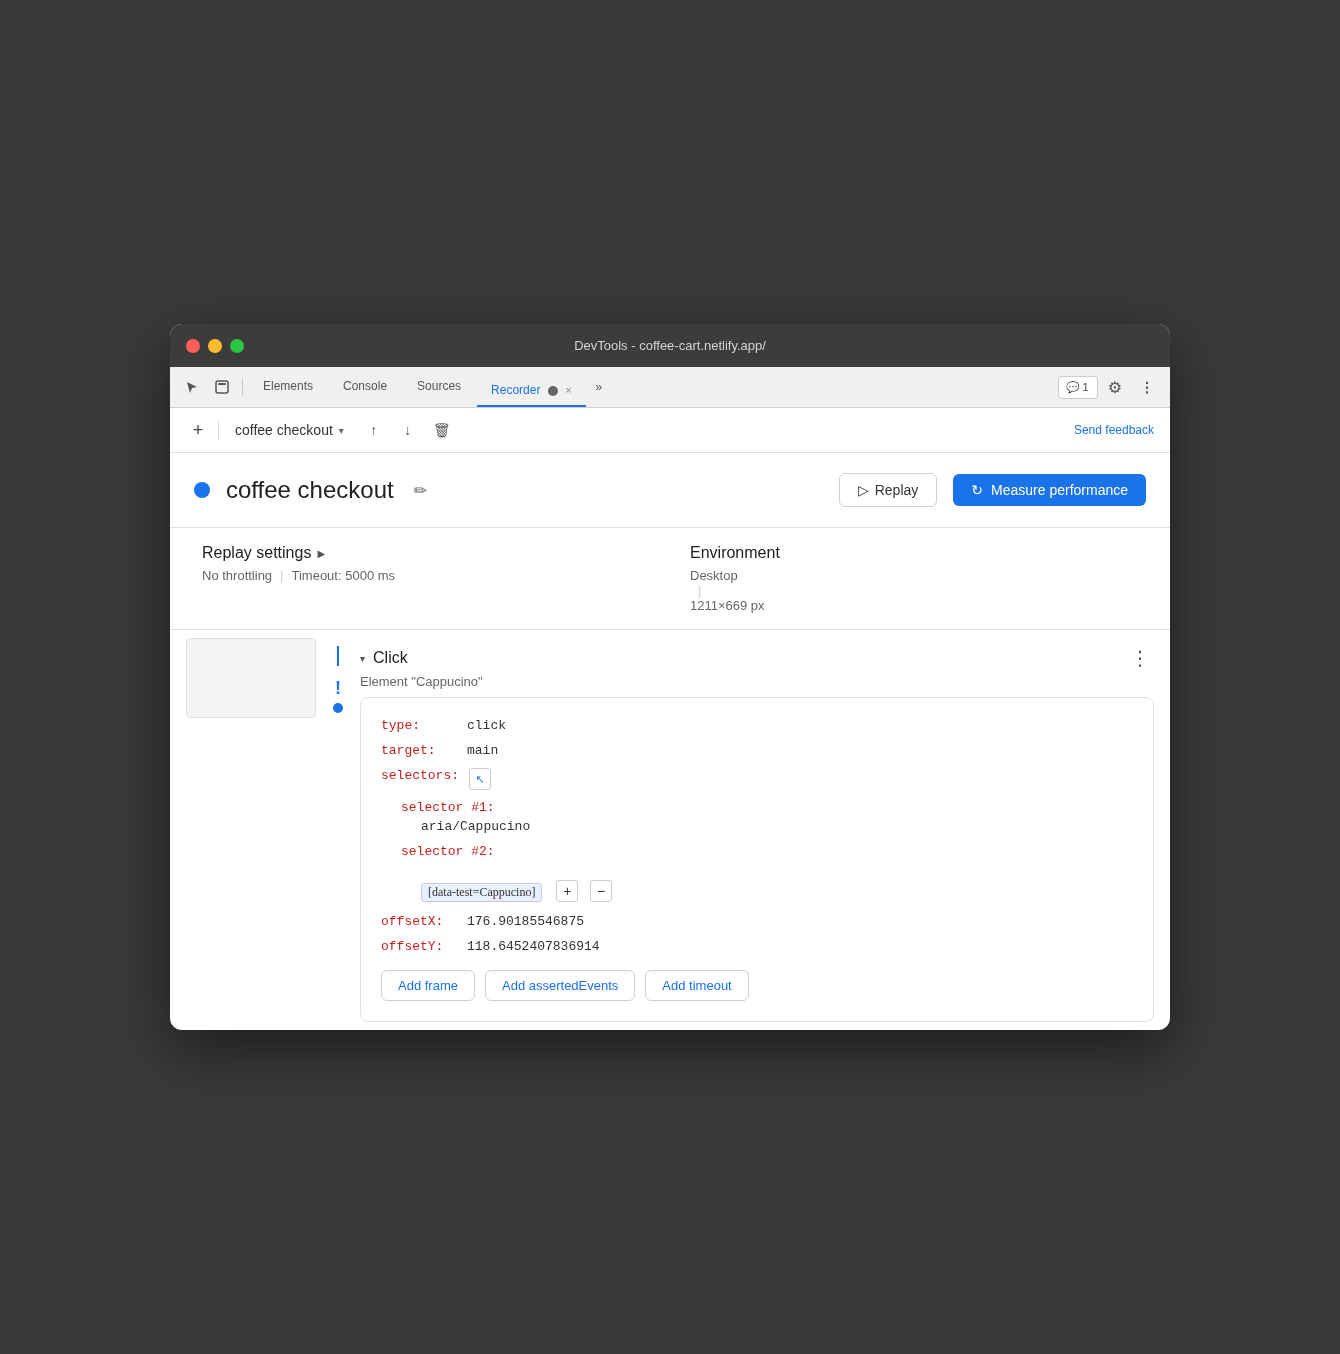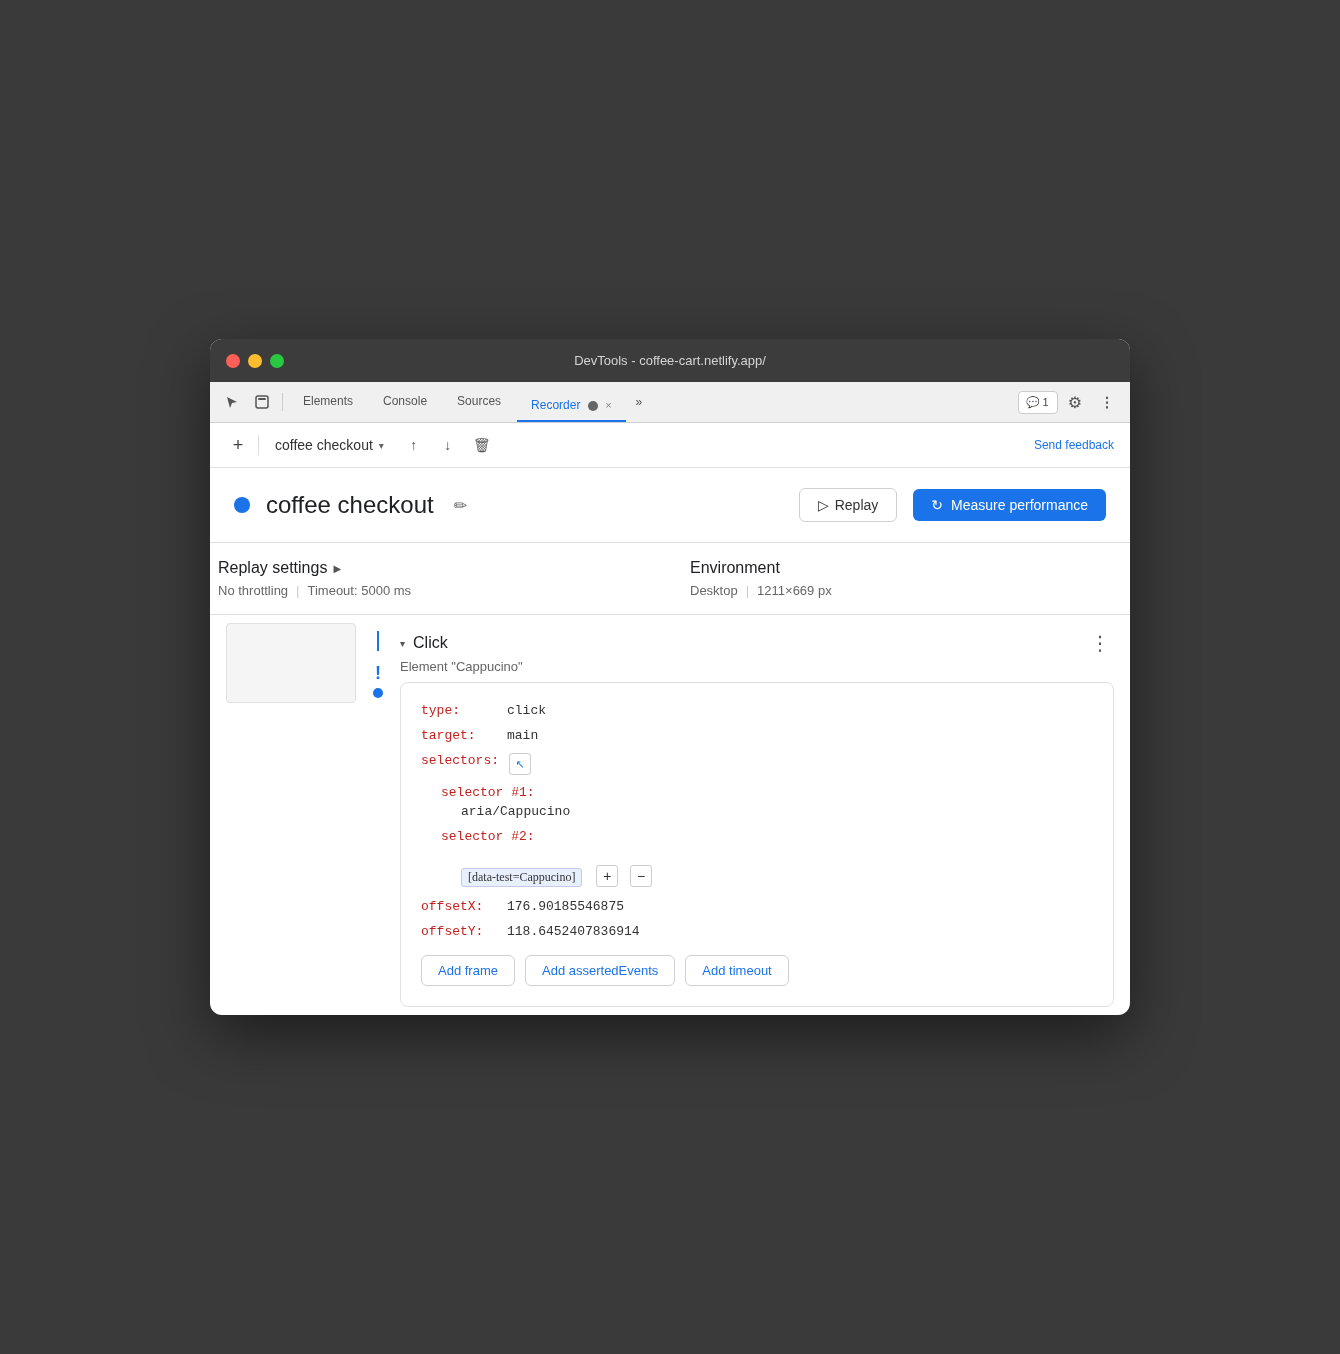--- a/index.html
+++ b/index.html
@@ -5,21 +5,21 @@
     * { box-sizing: border-box; margin: 0; padding: 0; }
     body {
       background: #3a3a3a;
       display: flex;
       justify-content: center;
       align-items: center;
       min-height: 100vh;
       font-family: -apple-system, BlinkMacSystemFont, 'Segoe UI', sans-serif;
     }
     .window {
-      width: 920px;
+      width: 1000px;
       background: #ffffff;
       border-radius: 12px;
       overflow: hidden;
       box-shadow: 0 20px 60px rgba(0,0,0,0.5);
     }
     .titlebar {
       background: #3c3c3c;
       padding: 14px 16px;
       display: flex;
       align-items: center;
@@ -244,21 +244,21 @@
       padding: 8px 18px;
       border: none;
       border-radius: 6px;
       background: #1a73e8;
       color: white;
       font-size: 14px;
       font-weight: 500;
       cursor: pointer;
     }
     .settings-section {
-      padding: 16px 8px;
+      padding: 16px 32px;
       border-bottom: 1px solid #e0e0e0;
       display: flex;
       align-items: flex-start;
       gap: 40px;
     }
     .settings-left, .settings-right { flex: 1; }
     .settings-title {
       display: flex;
       align-items: center;
       gap: 6px;
@@ -283,20 +283,21 @@
       font-size: 16px;
       font-weight: 500;
       color: #202124;
     }
     .env-subtitle {
       font-size: 13px;
       color: #666;
       margin-top: 6px;
       display: flex;
       gap: 0;
+      flex-direction: column;
     }
     .env-subtitle-sep {
       color: #ccc;
       margin: 0 8px;
     }
     .step-list {
       padding: 0;
     }
     .step-item {
       display: flex;

